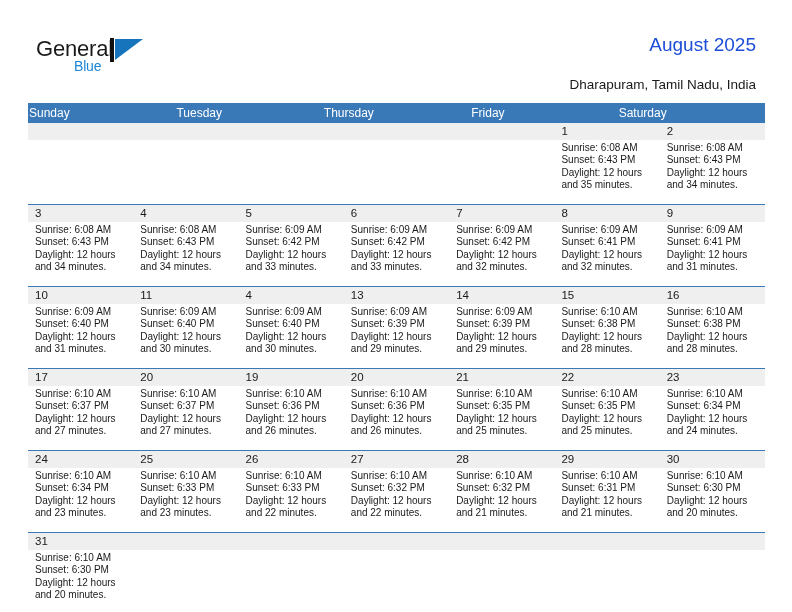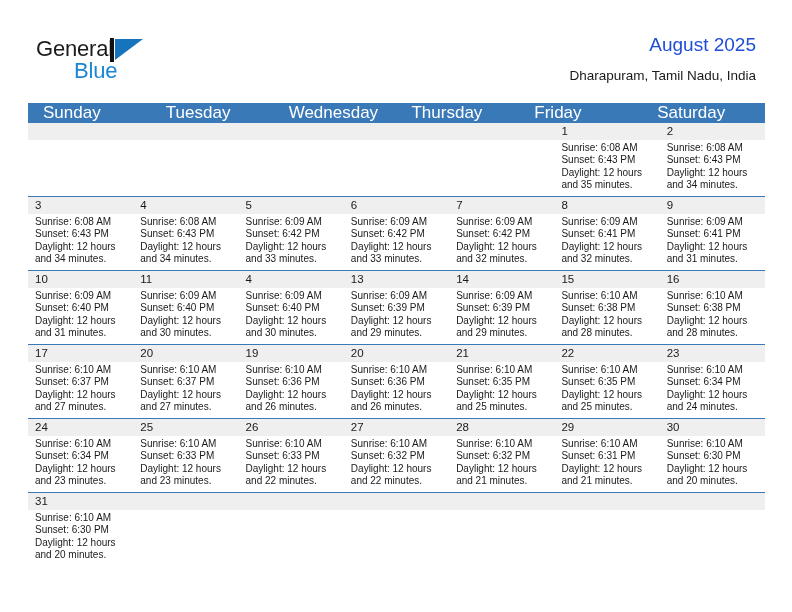--- a/index.html
+++ b/index.html
@@ -67,82 +67,82 @@
     top: 1px;
     width: 0;
     height: 0;
     border-top: 21px solid #1574bb;
     border-right: 28px solid transparent;
   }
   .logo-blue {
     position: absolute;
     left: 38px;
     top: 22px;
-    font-size: 22px;
+    font-size: 14px;
     color: #1b86d6;
     letter-spacing: -0.2px;
   }
 
   .title-block {
     position: absolute;
     right: 36px;
     top: 28px;
     text-align: right;
   }
   .cal-title {
     font-size: 19px;
     color: #1d4ed8;
     line-height: 34px;
     white-space: nowrap;
   }
   .cal-subtitle {
     font-size: 13.5px;
     color: #1a1a1a;
     line-height: 20px;
-    margin-top: 4px;
+    margin-top: 13px;
     white-space: nowrap;
   }
 
   
   .calendar {
     position: absolute;
     left: 28px;
     top: 103px;
     width: 737px;
   }
   .weekdays {
     display: flex;
     background: #3a79b8;
     height: 20px;
   }
   .weekday {
     flex: 1 1 0;
     color: #ffffff;
-    font-size: 17px;
+    font-size: 12px;
     line-height: 20px;
-    padding-left: 15px;
+    padding-left: 1px;
     box-sizing: border-box;
     white-space: nowrap;
   }
   .week {
     position: relative;
     border-top: 1.4px solid #3a79b8;
   }
   .week:first-of-type {
     border-top: none;
   }
   .week-numbers {
     display: flex;
     background: #efefef;
     height: 17px;
   }
   .week-body {
     display: flex;
     background: #ffffff;
-    height: 56px;
+    height: 64px;
   }
   .week-last .week-body {
     height: 60px;
   }
   .daynum {
     flex: 1 1 0;
     font-size: 11.5px;
     line-height: 17px;
     padding-left: 7px;
     box-sizing: border-box;
@@ -182,21 +182,20 @@
       <div class="cal-title">August 2025</div>
       <div class="cal-subtitle">Dharapuram, Tamil Nadu, India</div>
     </div>
 
   </div>
 
   <div class="calendar">
     <div class="weekdays" id="weekday-row">
         <div class="weekday">Sunday</div>
         <div class="weekday">Tuesday</div>
-        <div class="weekday">Wednesday</div>
         <div class="weekday">Thursday</div>
         <div class="weekday">Friday</div>
         <div class="weekday">Saturday</div>
       </div>
     <div id="weeks-container">
         <div class="week">
           <div class="week-numbers">
             <div class="daynum"></div>
             <div class="daynum"></div>
             <div class="daynum"></div>

